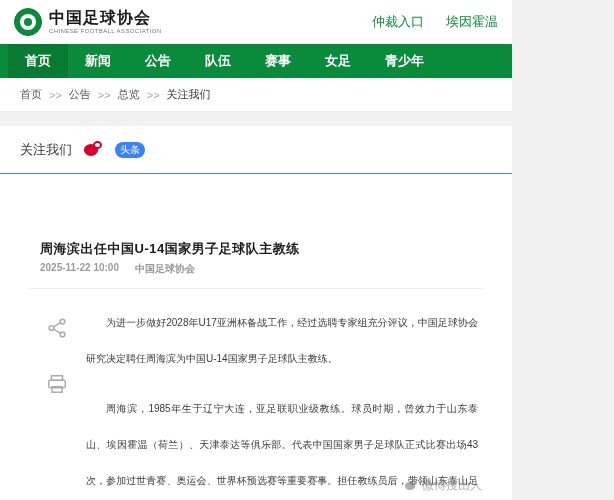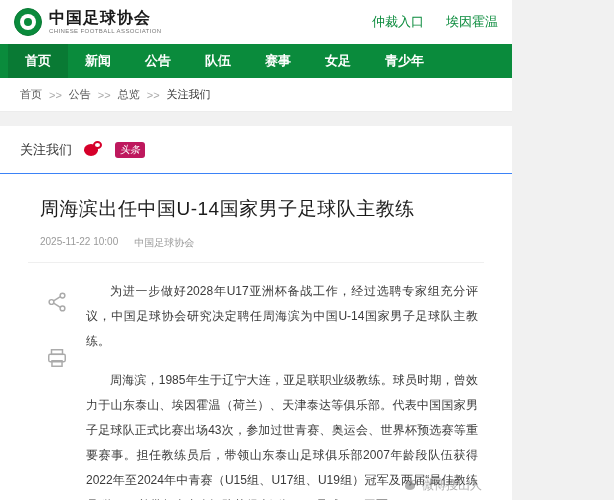--- a/index.html
+++ b/index.html
@@ -85,53 +85,55 @@
   }
   .weibo-icon .b1 {
     position: absolute; left: 0; top: 3px; width: 14px; height: 12px;
     border-radius: 50%/48%; background: #d6002a;
   }
   .weibo-icon .b2 {
     position: absolute; left: 9px; top: 0px; width: 9px; height: 8px;
     border-radius: 50%; border: 2px solid #d6002a; background: #fff;
   }
   .toutiao-icon {
-    height: 16px; padding: 0 5px; border-radius: 3px;
-    background: #be185d; color: #fff; font-size: 10px;
-    display: flex; align-items: center; cursor: pointer; font-style: italic;
+    height: 16px; padding: 0 5px; border-radius: 8px;
+    background: #3b82f6; color: #fff; font-size: 10px;
+    display: flex; align-items: center; cursor: pointer;
   }
 
   
   .article {
     background: #ffffff; padding: 22px 28px 0 28px;
     position: relative; height: 326px; overflow: hidden;
   }
   .art-title {
-    font-size: 19px; font-weight: normal; color: #1b1b1b;
+    font-size: 13px; font-weight: bold; color: #1b1b1b;
     line-height: 26px; letter-spacing: .5px;
     padding-left: 12px;
+    margin-top: 40px;
   }
   .art-meta {
-    margin-top: 14px; padding-left: 12px;
+    margin-top: 0; padding-left: 12px;
     font-size: 10px; color: #9a9a9a;
     display: flex; gap: 16px;
     padding-bottom: 12px;
     border-bottom: 1px solid #efefef;
+    font-weight: bold;
   }
 
   .body-wrap { display: flex; margin-top: 16px; }
   .tools {
     width: 58px; flex: none; padding-top: 12px;
     display: flex; flex-direction: column; align-items: center; gap: 34px;
   }
   .tool-icon { width: 22px; height: 22px; cursor: pointer; opacity: .55; }
 
   .content { flex: 1; padding-right: 6px; }
   .para {
-    font-size: 12px; color: #3a3a3a; line-height: 25px;
+    font-size: 10px; color: #3a3a3a; line-height: 36px;
     text-align: justify; margin-bottom: 14px;
     text-indent: 2em;
   }
 
   
   .wm-center {
     position: absolute; left: 40%; top: 430px;
     font-size: 30px; color: rgba(150,150,150,.28);
     font-family: "Liberation Serif", serif; letter-spacing: 3px;
     pointer-events: none; white-space: nowrap;

